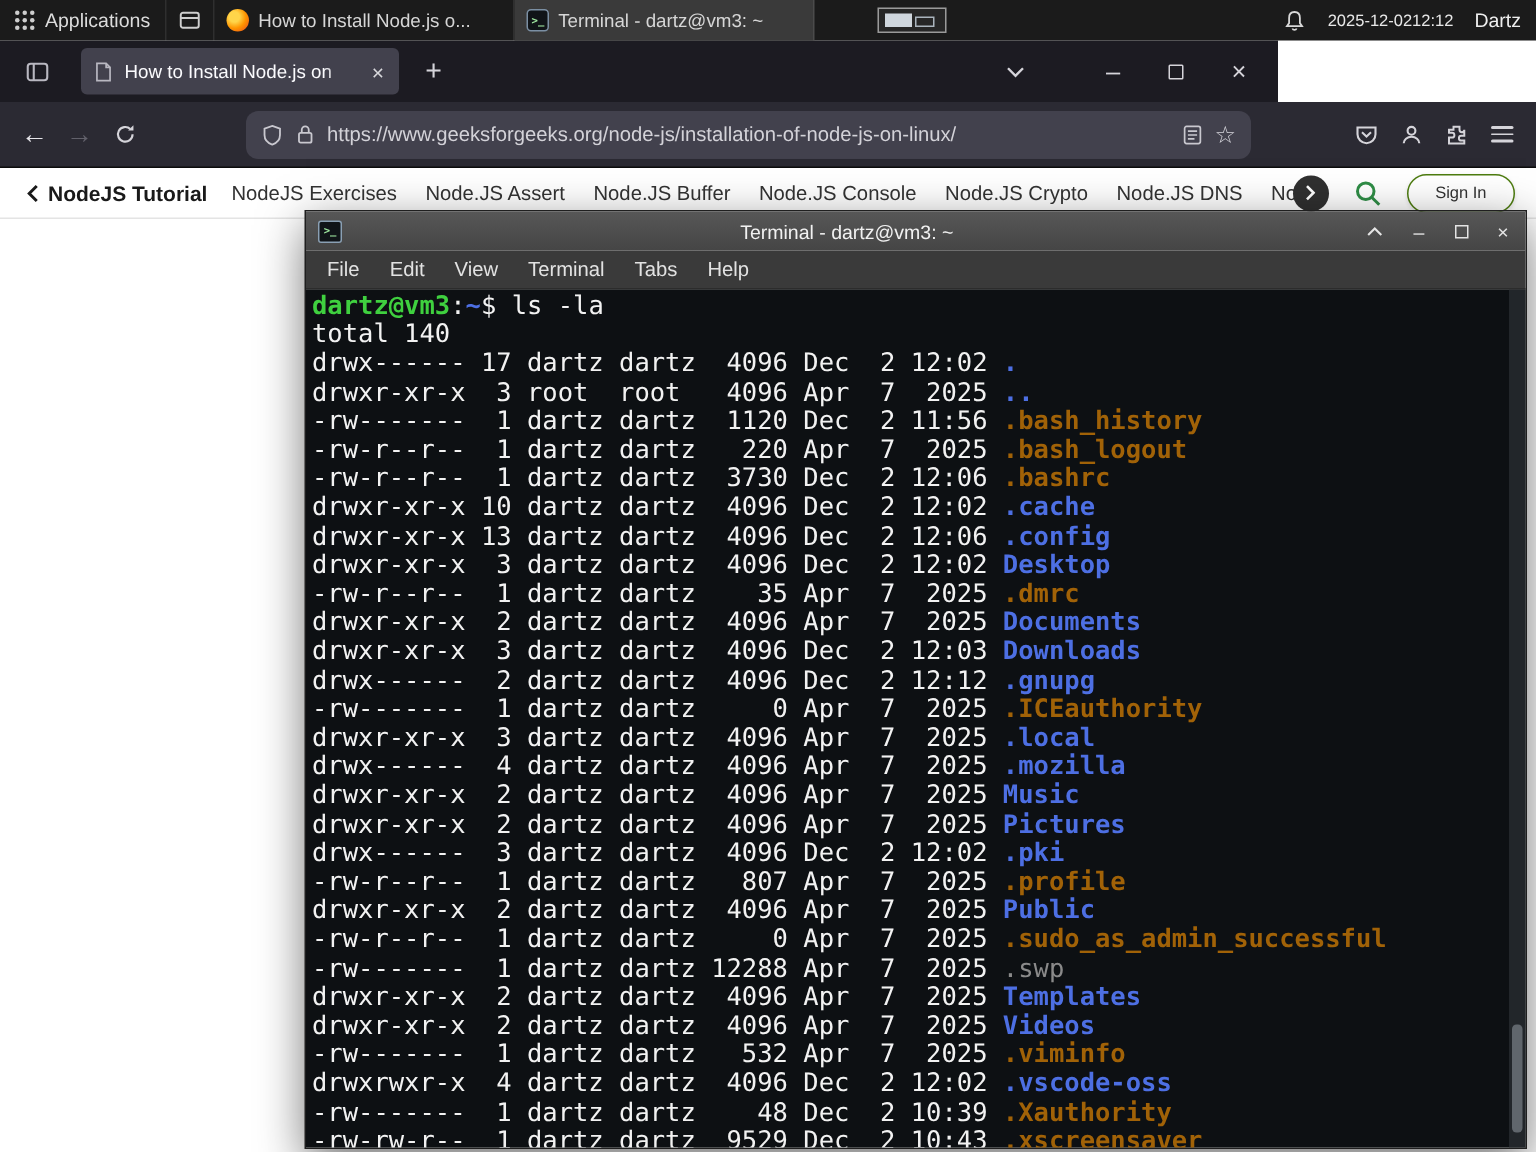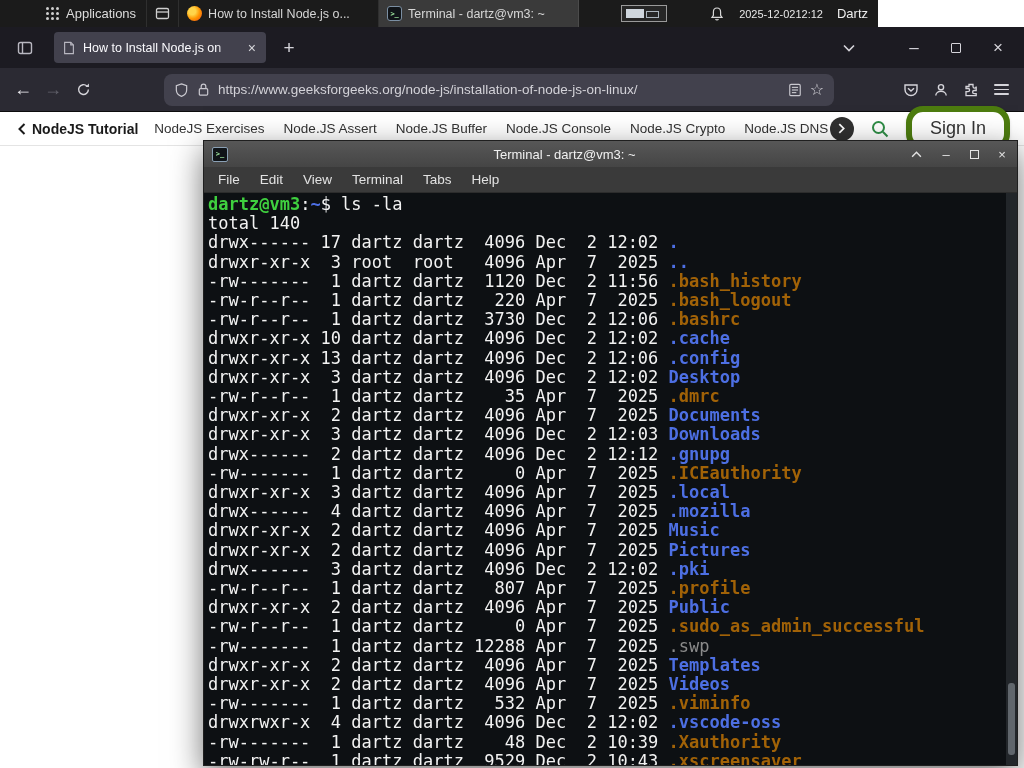--- a/index.html
+++ b/index.html
@@ -1,23 +1,23 @@
 <!DOCTYPE html>
 <html><head>
 <meta charset="utf-8">
 <style>
   * { margin:0; padding:0; box-sizing:border-box; }
   html,body { width:1024px; height:768px; overflow:hidden; background:#fff;
               font-family:"Liberation Sans", sans-serif; }
   .screen { position:relative; width:1024px; height:768px; }
 
   
-  .taskbar { position:absolute; top:0; left:0; width:878px; height:27px;
+  .taskbar { position:absolute; top:0; left:0; width:1024px; height:27px;
              background:#1b1b1b; display:flex; align-items:stretch;
-             color:#dcdcdc; z-index:50;padding-left:36px; }
+             color:#dcdcdc; z-index:50; }
   .tb-btn { display:flex; align-items:center; gap:7px; padding:0 10px;
             border-right:1px solid rgba(255,255,255,.09); font-size:13px; white-space:nowrap; }
   .apps-grid { display:grid; grid-template-columns:repeat(3,3px); grid-gap:2px; }
   .apps-grid i { width:3px; height:3px; background:#cfcfcf; border-radius:50%; }
   .launcher { display:flex; align-items:center; padding:0 8px;
               border-right:1px solid rgba(255,255,255,.09); }
   .win-btn { width:200px; display:flex; align-items:center; gap:6px; padding:0 8px;
              border-right:1px solid rgba(255,255,255,.09); font-size:12.5px;
              overflow:hidden; white-space:nowrap; color:#d6d6d6; }
   .win-btn.active { background:#3a3a3a; }
@@ -30,21 +30,21 @@
   .pager { margin-left:42px; align-self:center; width:46px; height:17px;
            border:1px solid #9a9a9a; position:relative; background:#262626; }
   .pager .w1 { position:absolute; left:4px; top:3px; width:18px; height:9px; background:#cfd6dd; }
   .pager .w2 { position:absolute; left:24px; top:5px; width:13px; height:7px; border:1px solid #aab4bd; }
   .tb-right { margin-left:auto; display:flex; align-items:center; gap:14px; padding:0 8px; }
   .clock { display:flex; flex-direction:row; align-items:center; line-height:12px;
            font-size:11px; color:#e8e8e8; }
   .tb-user { font-size:13px; color:#eee; padding-right:2px; }
 
   
-  .tabbar { position:absolute; top:27px; left:0; width:1024px; height:41px;
+  .tabbar { position:absolute; top:27px; left:0; width:852px; height:41px;
             background:#1c1b22; display:flex; align-items:center; padding:0 10px; }
   .ffview { width:28px; height:28px; border-radius:4px; display:flex; align-items:center;
             justify-content:center; margin-right:14px; }
   .tab { width:212px; height:31px; background:#42414d; border-radius:4px;
          display:flex; align-items:center; gap:7px; padding:0 8px; color:#fbfbfe; }
   .tab-title { flex:1; font-size:12.5px; overflow:hidden; white-space:nowrap;
                -webkit-mask-image:linear-gradient(90deg,#000 85%,transparent); }
   .tab-close { font-size:14px; color:#d7d7db; padding:0 2px; }
   .icon-btn { width:30px; height:30px; border-radius:4px; display:flex; align-items:center;
               justify-content:center; color:#d5d4da; font-size:17px; }
@@ -72,22 +72,22 @@
               border-bottom:1px solid #e4e4e4; display:flex; align-items:center;
               padding:0 14px 0 18px; gap:16px; }
   .gfg-back { display:flex; align-items:center; gap:6px; font-weight:bold; font-size:14px;
               color:#1a1a1a; white-space:nowrap; }
   .gfg-items { flex:1; display:flex; gap:19px; overflow:hidden; white-space:nowrap;
                font-size:13.5px; color:#333; }
   .gfg-items span { flex:0 0 auto; }
   .gfg-circle { width:24px; height:24px; border-radius:50%; background:#303030; color:#fff;
                 display:flex; align-items:center; justify-content:center; flex:0 0 auto;
                 margin-left:-30px; }
-  .signin { border:6px solid #4d7c0f; border-radius:17px; background:#fff; color:#333;
-            font-size:18px; padding:6px 18px; box-shadow:0 1px 3px rgba(0,0,0,.12);
+  .signin { border:1px solid #4d7c0f; border-radius:17px; background:#fff; color:#333;
+            font-size:11px; padding:6px 18px; box-shadow:0 1px 3px rgba(0,0,0,.12);
             white-space:nowrap; }
 
   .page { position:absolute; top:146px; left:0; width:1024px; height:622px; background:#ffffff; }
 
   
   .term { position:absolute; left:203px; top:140px; width:815px; height:626px;
           border:1px solid #1f1f1f; box-shadow:0 10px 30px rgba(0,0,0,.55); z-index:40;
           display:flex; flex-direction:column; }
   .t-titlebar { height:26px; background:linear-gradient(#575757,#454545); display:flex;
                 align-items:center; padding:0 8px; color:#f1f1f1; font-size:13px; }

